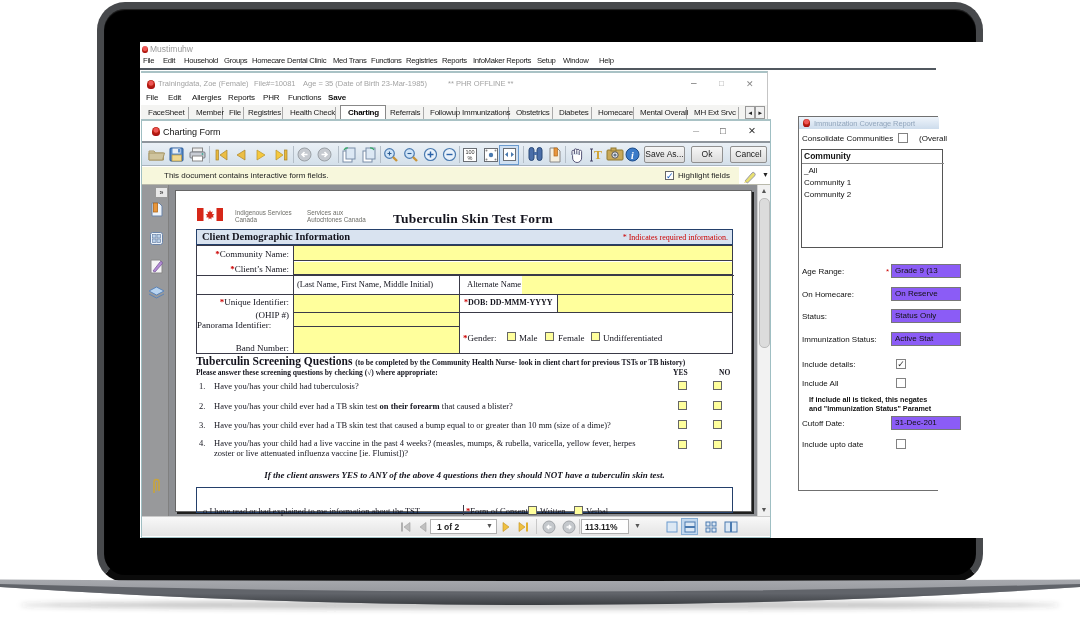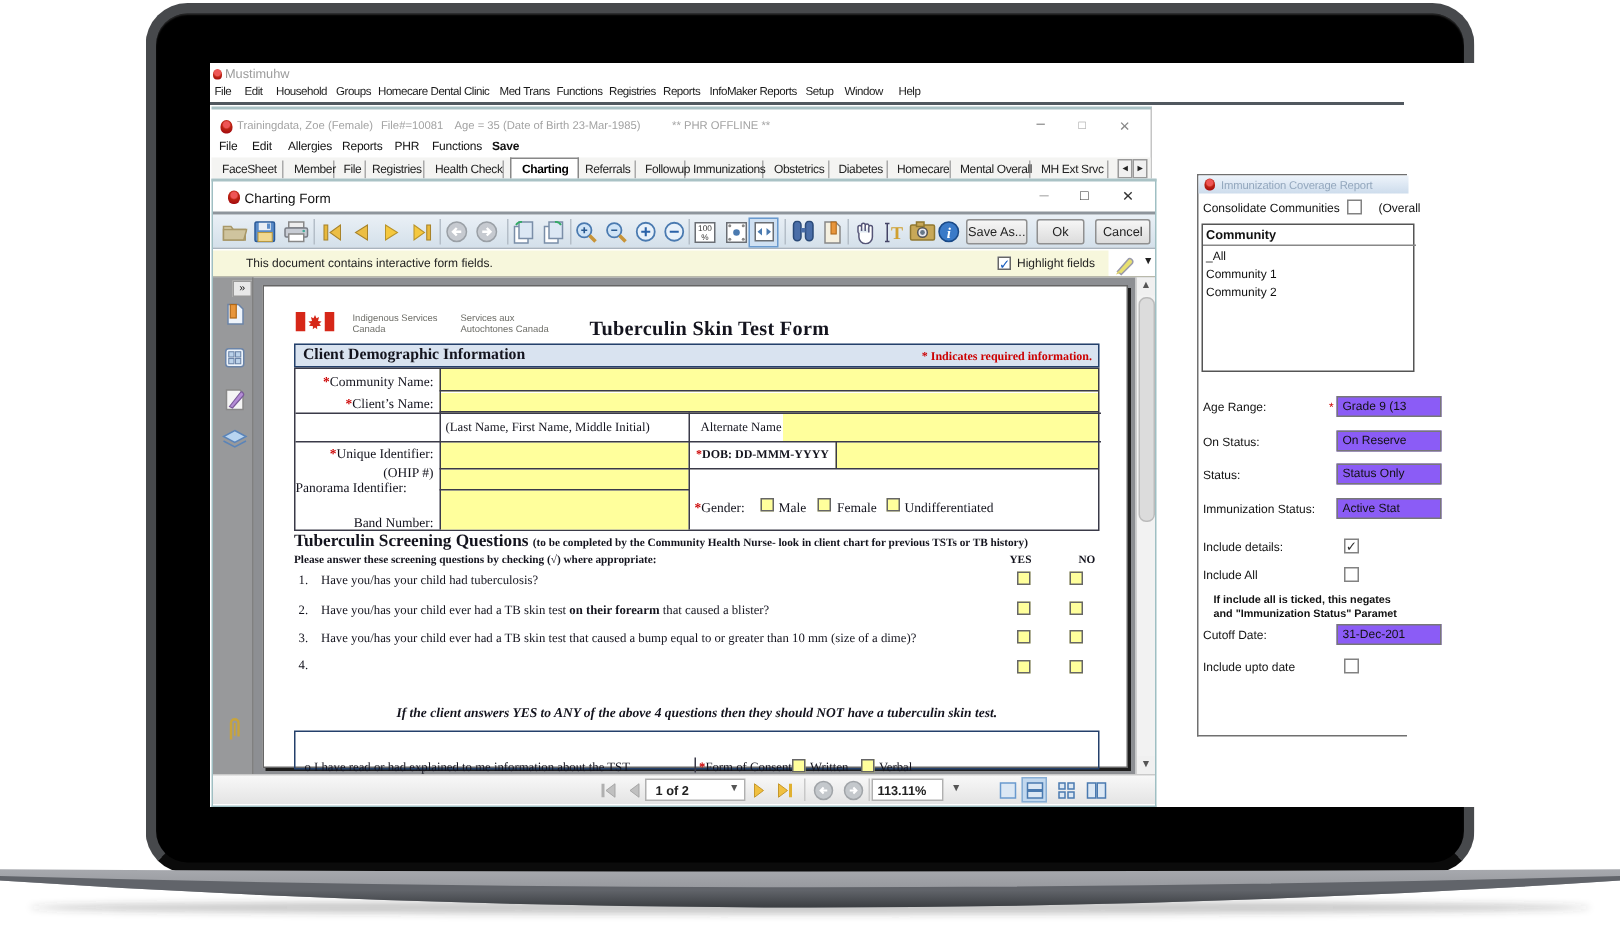--- a/index.html
+++ b/index.html
@@ -290,21 +290,21 @@
             <rect width="26" height="13" fill="#fff"></rect>
             <rect width="6.5" height="13" fill="#d62718"></rect>
             <rect x="19.5" width="6.5" height="13" fill="#d62718"></rect>
             <path d="M13,2 l1,2.2 1.7,-0.9 -0.7,2.7 2.4,0.3 -1.6,1.6 1.2,1.3 -2.7,0.3 0.2,2 -1.5,-1.2 -1.5,1.2 0.2,-2 -2.7,-0.3 1.2,-1.3 -1.6,-1.6 2.4,-0.3 -0.7,-2.7 1.7,0.9 z" fill="#d62718"></path>
           </svg>
         <div class="abs" style="left:59px;top:17.5px;font-family:'Liberation Sans',sans-serif;font-size:6.3px;color:#6e6e68;line-height:7px">Indigenous Services<br>Canada</div>
         <div class="abs" style="left:131px;top:17.5px;font-family:'Liberation Sans',sans-serif;font-size:6.3px;color:#6e6e68;line-height:7px">Services aux<br>Autochtones Canada</div>
         <div class="abs" style="left:217px;top:20px;font-size:13.5px;font-weight:bold;letter-spacing:0.2px">Tuberculin Skin Test Form</div>
         <div class="abs" style="left:20px;top:38px;width:537px;height:16px;background:#d9e3f0;border:1px solid #24406b">
           <div class="abs" style="left:5px;top:1px;font-size:10.5px;font-weight:bold">Client Demographic Information</div>
-          <div class="abs" style="right:4px;top:3px;font-size:8px;font-weight:bold;color:#c00">* Indicates required information.</div>
+          <div class="abs" style="right:4px;top:3px;font-size:8px;font-weight:normal;color:#c00">* Indicates required information.</div>
         </div>
         <div id="tbl" class="abs" style="left:20px;top:54px;width:537px;height:109px;border:1px solid #3a3a48;font-size:9px">
           <div class="abs" style="left:96px;top:0;width:439px;height:14.5px;background:#ffff9c;border-bottom:1px solid #3a3a48"></div>
           <div class="abs" style="left:96px;top:15.5px;width:439px;height:13px;background:#ffff9c;border-bottom:1px solid #3a3a48"></div>
           <div class="abs" style="left:325px;top:29.5px;width:210px;height:18px;background:#ffff9c"></div>
           <div class="abs" style="left:97px;top:48.5px;width:165px;height:17px;background:#ffff9c"></div>
           <div class="abs" style="left:360px;top:48.5px;width:175px;height:17px;background:#ffff9c"></div>
           <div class="abs" style="left:97px;top:67px;width:165px;height:12.5px;background:#ffff9c"></div>
           <div class="abs" style="left:97px;top:80.5px;width:165px;height:26.5px;background:#ffff9c"></div>
           <div class="abs" style="left:96px;top:0;width:1px;height:107px;background:#3a3a48"></div>
@@ -335,20 +335,21 @@
         <div class="abs" style="left:20px;top:177px;font-size:7.5px;font-weight:bold">Please answer these screening questions by checking (√) where appropriate:</div>
         <div class="abs" style="left:497px;top:177px;font-size:7.5px;font-weight:bold">YES</div>
         <div class="abs" style="left:543px;top:177px;font-size:7.5px;font-weight:bold">NO</div>
         <div class="abs qn" style="left:23px;top:190px">1.</div>
           <div class="abs qn" style="left:38px;top:190px">Have you/has your child had tuberculosis?</div>
         <div class="abs qn" style="left:23px;top:210px">2.</div>
           <div class="abs qn" style="left:38px;top:210px">Have you/has your child ever had a TB skin test <b>on their forearm</b> that caused a blister?</div>
         <div class="abs qn" style="left:23px;top:229px">3.</div>
           <div class="abs qn" style="left:38px;top:229px">Have you/has your child ever had a TB skin test that caused a bump equal to or greater than 10 mm (size of a dime)?</div>
         <div class="abs qn" style="left:23px;top:247px">4.</div>
+          <div class="abs qn" style="left:38px;top:247px">Have you/has your child had a live vaccine in the past 4 weeks? (measles, mumps, &amp; rubella, varicella, yellow fever, herpes<br>zoster or live attenuated influenza vaccine [ie. Flumist])?</div>
         <span class="pgchk" style="left:502px;top:190px"></span>
           <span class="pgchk" style="left:537px;top:190px"></span>
         <span class="pgchk" style="left:502px;top:210px"></span>
           <span class="pgchk" style="left:537px;top:210px"></span>
         <span class="pgchk" style="left:502px;top:229px"></span>
           <span class="pgchk" style="left:537px;top:229px"></span>
         <span class="pgchk" style="left:502px;top:249px"></span>
           <span class="pgchk" style="left:537px;top:249px"></span>
         <div class="abs" style="left:0;top:279px;width:577px;text-align:center;font-size:9px;font-weight:bold;font-style:italic">If the client answers YES to ANY of the above 4 questions then they should NOT have a tuberculin skin test.</div>
         <div class="abs" style="left:20px;top:296px;width:537px;height:26px;border:1px solid #24406b">
@@ -430,21 +431,21 @@
     <div class="abs" style="left:2px;top:32px;width:142px;height:99px;border:1px solid #555">
       <div class="abs" style="left:2px;top:1px;font-size:8.5px;font-weight:bold">Community</div>
       <div class="abs" style="left:0;top:13px;width:142px;height:1px;background:#888"></div>
       <div class="abs" style="left:2px;top:16px">_All</div>
       <div class="abs" style="left:2px;top:28px">Community 1</div>
       <div class="abs" style="left:2px;top:40px">Community 2</div>
     </div>
     <div class="abs" style="left:3px;top:150px">Age Range:</div>
       <span class="abs" style="left:87px;top:150px;color:#c00">*</span>
     <div class="fld" style="top:147px">Grade 9 (13</div>
-    <div class="abs" style="left:3px;top:173px">On Status:</div>
+    <div class="abs" style="left:3px;top:173px">On Homecare:</div>
     <div class="fld" style="top:170px">On Reserve</div>
     <div class="abs" style="left:3px;top:195px">Status:</div>
     <div class="fld" style="top:192px">Status Only</div>
     <div class="abs" style="left:3px;top:218px">Immunization Status:</div>
     <div class="fld" style="top:215px">Active Stat</div>
     <div class="abs" style="left:3px;top:243px">Include details:</div>
     <span class="cb" style="left:97px;top:242px;color:#333;font-size:9px;line-height:9px;text-align:center">✓</span>
     <div class="abs" style="left:3px;top:262px">Include All</div>
     <span class="cb" style="left:97px;top:261px"></span>
     <div class="abs" style="left:10px;top:278px;font-size:7.2px;font-weight:bold;line-height:9px">If include all is ticked, this negates<br>and "Immunization Status" Paramet</div>

